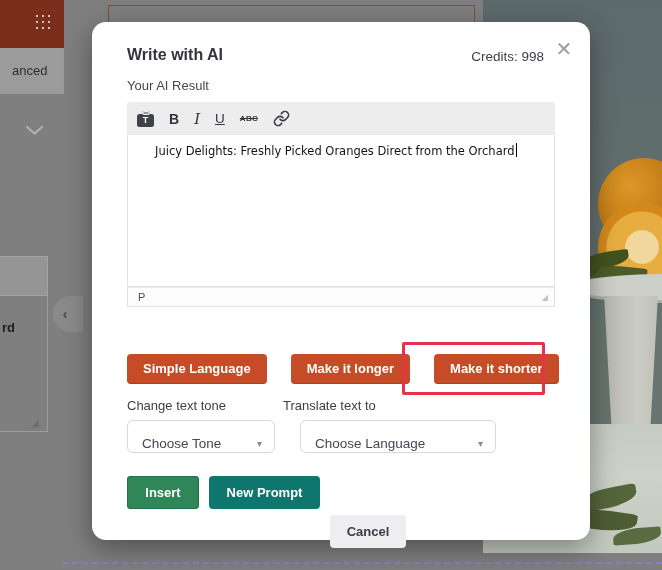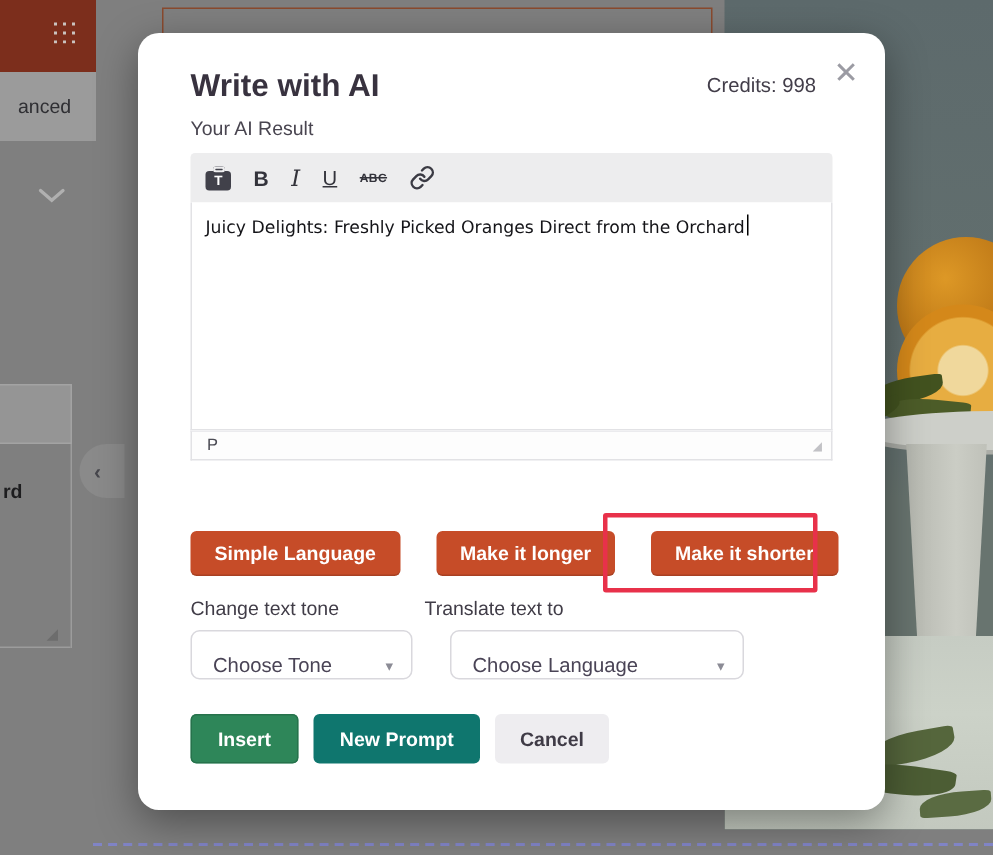--- a/index.html
+++ b/index.html
@@ -47,40 +47,40 @@
     clip-path:polygon(8% 0, 92% 0, 80% 100%, 20% 100%); }
   .cloth { position:absolute; left:0; top:424px; width:100%; height:129px;
     background:linear-gradient(#c6ccc3, #ccd2c8 40%, #c3c9bf); }
   .leafb1 { left:96px; top:488px; width:58px; height:20px; background:#55663c; transform:rotate(-10deg); }
   .leafb2 { left:84px; top:510px; width:70px; height:20px; background:#4c5d34; transform:rotate(8deg); }
   .leafb3 { left:130px; top:528px; width:48px; height:16px; background:#5a6b42; transform:rotate(-4deg); }
 
   
   .modal { position:absolute; left:92px; top:22px; width:498px; height:518px; background:#ffffff;
     border-radius:14px; box-shadow:0 8px 28px rgba(0,0,0,.38); z-index:5; }
-  .m-title { position:absolute; left:35px; top:24px; font-size:21px; font-weight:bold; color:#38323f; }
+  .m-title { position:absolute; left:35px; top:24px; font-size:16px; font-weight:bold; color:#38323f; }
   .m-credits { position:absolute; right:46px; top:27px; font-size:13.5px; color:#423d49; }
   .m-close { position:absolute; right:15px; top:16px; width:22px; height:22px; font-size:20px;
     line-height:22px; text-align:center; color:#9b9ba3; cursor:pointer; }
   .m-result-label { position:absolute; left:35px; top:56px; font-size:13px; color:#494550; }
 
   .editor { position:absolute; left:35px; top:80px; width:428px; }
   .toolbar { height:33px; background:#ededee; border-radius:3px 3px 0 0; display:flex;
     align-items:center; padding:0 10px; gap:15px; }
   .tb { color:#33333b; cursor:pointer; display:flex; align-items:center; justify-content:center; }
   .tb-b { font-size:14px; font-weight:bold; }
   .tb-i { font-size:15px; font-style:italic; font-family:"DejaVu Serif", serif; }
   .tb-u { font-size:13.5px; text-decoration:underline; }
   .tb-s { font-size:8px; font-weight:bold; text-decoration:line-through; letter-spacing:.3px; }
   .paste { position:relative; width:17px; height:13px; background:#41414a; border-radius:2.5px;
     margin-top:3px; color:#fff; font-size:9px; font-weight:bold; }
   .paste::before { content:""; position:absolute; top:-3px; left:50%; transform:translateX(-50%);
     width:8px; height:4px; background:#41414a; border-radius:2px; box-shadow:0 0 0 1.5px #ededee inset; }
   .content { height:152px; border:1px solid #e2e2e5; border-top:none; background:#fff;
-    padding:8px 9px; font-family:"DejaVu Sans", sans-serif; font-size:11.5px; color:#141418; cursor:text; }
+    padding:8px 27px; font-family:"DejaVu Sans", sans-serif; font-size:11.5px; color:#141418; cursor:text; }
   .caret { display:inline-block; width:1.5px; height:14px; background:#000; vertical-align:-2px; margin-left:1px; }
   .statusbar { height:20px; border:1px solid #e2e2e5; border-top:1px solid #ebebee; background:#fdfdfd;
     display:flex; align-items:center; justify-content:space-between; padding:0 6px 0 10px; }
   .statusbar .p { font-size:11px; color:#4c4c55; }
   .statusbar .rsz { font-size:8px; color:#c2c2c6; cursor:nwse-resize; }
 
   .qa-row { position:absolute; left:35px; top:332px; display:flex; gap:24px; }
   .btn { height:30px; line-height:30px; border-radius:4px; font-size:13px; font-weight:bold;
     color:#fff; text-align:center; cursor:pointer; }
   .btn-orange { background:#c64c28; padding:0 16px; box-shadow:inset 0 -1px 0 rgba(0,0,0,.15); }
@@ -92,21 +92,21 @@
   .dd { position:absolute; top:398px; height:33px; border:1px solid #d9d8dd; border-radius:6px;
     background:#fff; display:flex; align-items:center; justify-content:space-between;
     padding:14px 12px 0 14px; font-size:13.5px; color:#4a4456; cursor:pointer; }
   .dd .caret-down { font-size:10px; color:#8b8b95; }
 
   .footer { position:absolute; left:35px; top:454px; display:flex; gap:10px; }
   .btn-f { height:33px; line-height:33px; border-radius:4px; font-size:13px; font-weight:bold;
     text-align:center; cursor:pointer; }
   .btn-insert { width:72px; background:#2e8659; color:#fff; box-shadow:inset 0 0 0 1px #27724c; }
   .btn-newprompt { width:111px; background:#0f766e; color:#fff; }
-  .btn-cancel { width:76px; background:#eeedf0; color:#3f3b46; }
+  .btn-cancel { width:76px; background:#eeedf0; color:#3f3b46;margin-top:39px; }
 </style>
 </head>
 <body>
 
 <div class="stage">
 
   <div class="bg-red-header">
     <div class="grid-icon"></div>
   </div>
   <div class="bg-tab">

